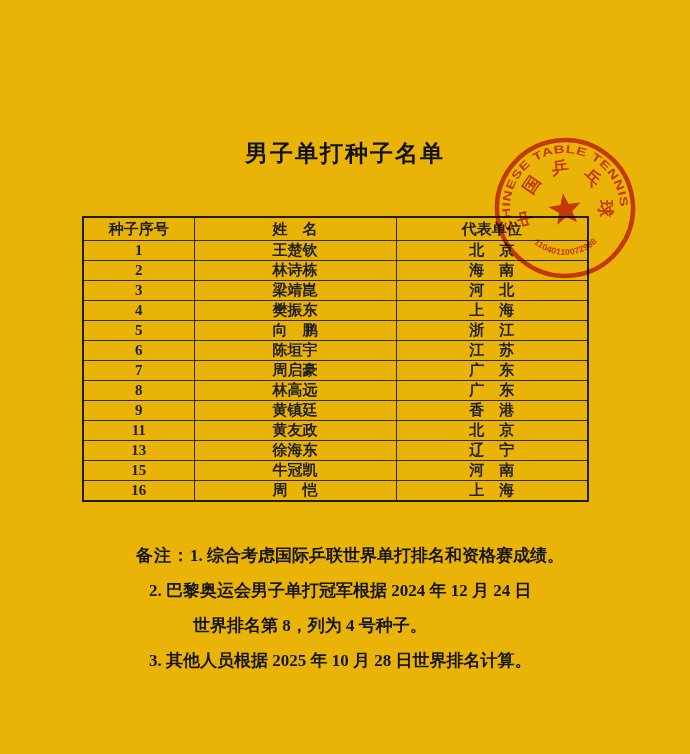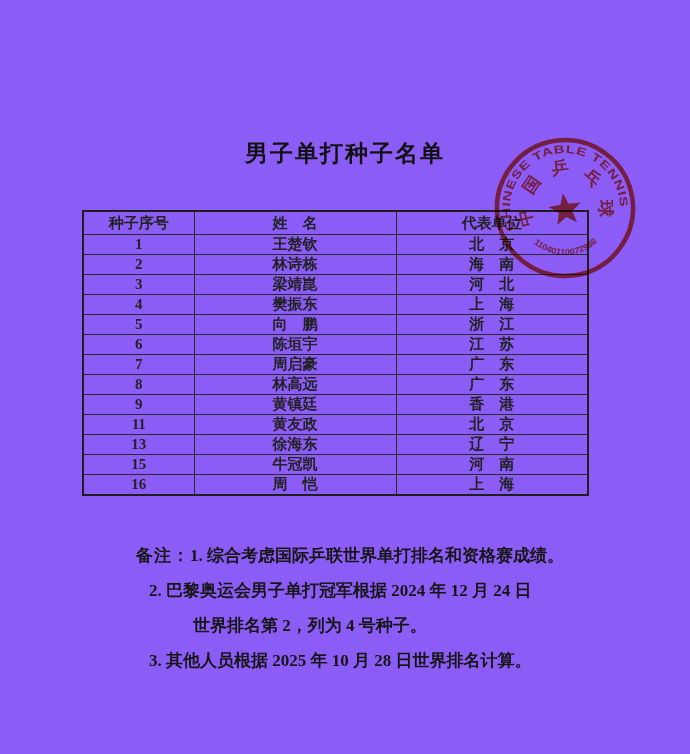--- a/index.html
+++ b/index.html
@@ -6,35 +6,35 @@
   html, body { background: #ffffff; }
   body {
     width: 690px; height: 754px;
     font-family: "Liberation Serif", serif;
     color: #1c1c1c;
     position: relative;
     overflow: hidden;
   }
   .page {
     position: absolute; inset: 0;
-    background: #8b5cf6;
+    background: #eab308;
     padding-left: 31px;
   }
   .doc-title {
     position: absolute;
     top: 138px; left: 0; width: 690px;
     text-align: center;
     font-family: "Liberation Sans", sans-serif;
     font-size: 23px; font-weight: 700;
     letter-spacing: 2px;
     color: #111;
   }
   table.seed-table {
     position: absolute;
-    left: 82px; top: 210px;
+    left: 82px; top: 216px;
     width: 505px;
     border-collapse: collapse;
     table-layout: fixed;
     font-size: 15px;
   }
   .seed-table th, .seed-table td {
     border: 1.4px solid #2a2a2a;
     text-align: center;
     vertical-align: middle;
     padding: 0;
@@ -164,21 +164,21 @@
           <td>16</td>
           <td>周　恺</td>
           <td>上　海</td>
         </tr>
       </tbody>
   </table>
 
   <div class="notes">
       <div class="note-line ind0"><span class="note-prefix">备注：</span><span>1. 综合考虑国际乒联世界单打排名和资格赛成绩。</span></div>
       <div class="note-line ind1"><span>2. 巴黎奥运会男子单打冠军根据 2024 年 12 月 24 日</span></div>
-      <div class="note-line ind2"><span>世界排名第 2，列为 4 号种子。</span></div>
+      <div class="note-line ind2"><span>世界排名第 8，列为 4 号种子。</span></div>
       <div class="note-line ind1"><span>3. 其他人员根据 2025 年 10 月 28 日世界排名计算。</span></div>
     </div>
 
   <div class="stamp">
     <svg viewBox="0 0 210 210" xmlns="http://www.w3.org/2000/svg">
       <defs>
         <path id="arc-en" d="M 51.9,119.2 A 55,55 0 1 1 158.1,119.2" fill="none"></path>
         <path id="arc-cn" d="M 72.1,117 A 35,35 0 1 1 137.9,117" fill="none"></path>
         <path id="arc-num" d="M 69,135.2 A 47,47 0 0 0 141,135.2" fill="none"></path>
       </defs>

